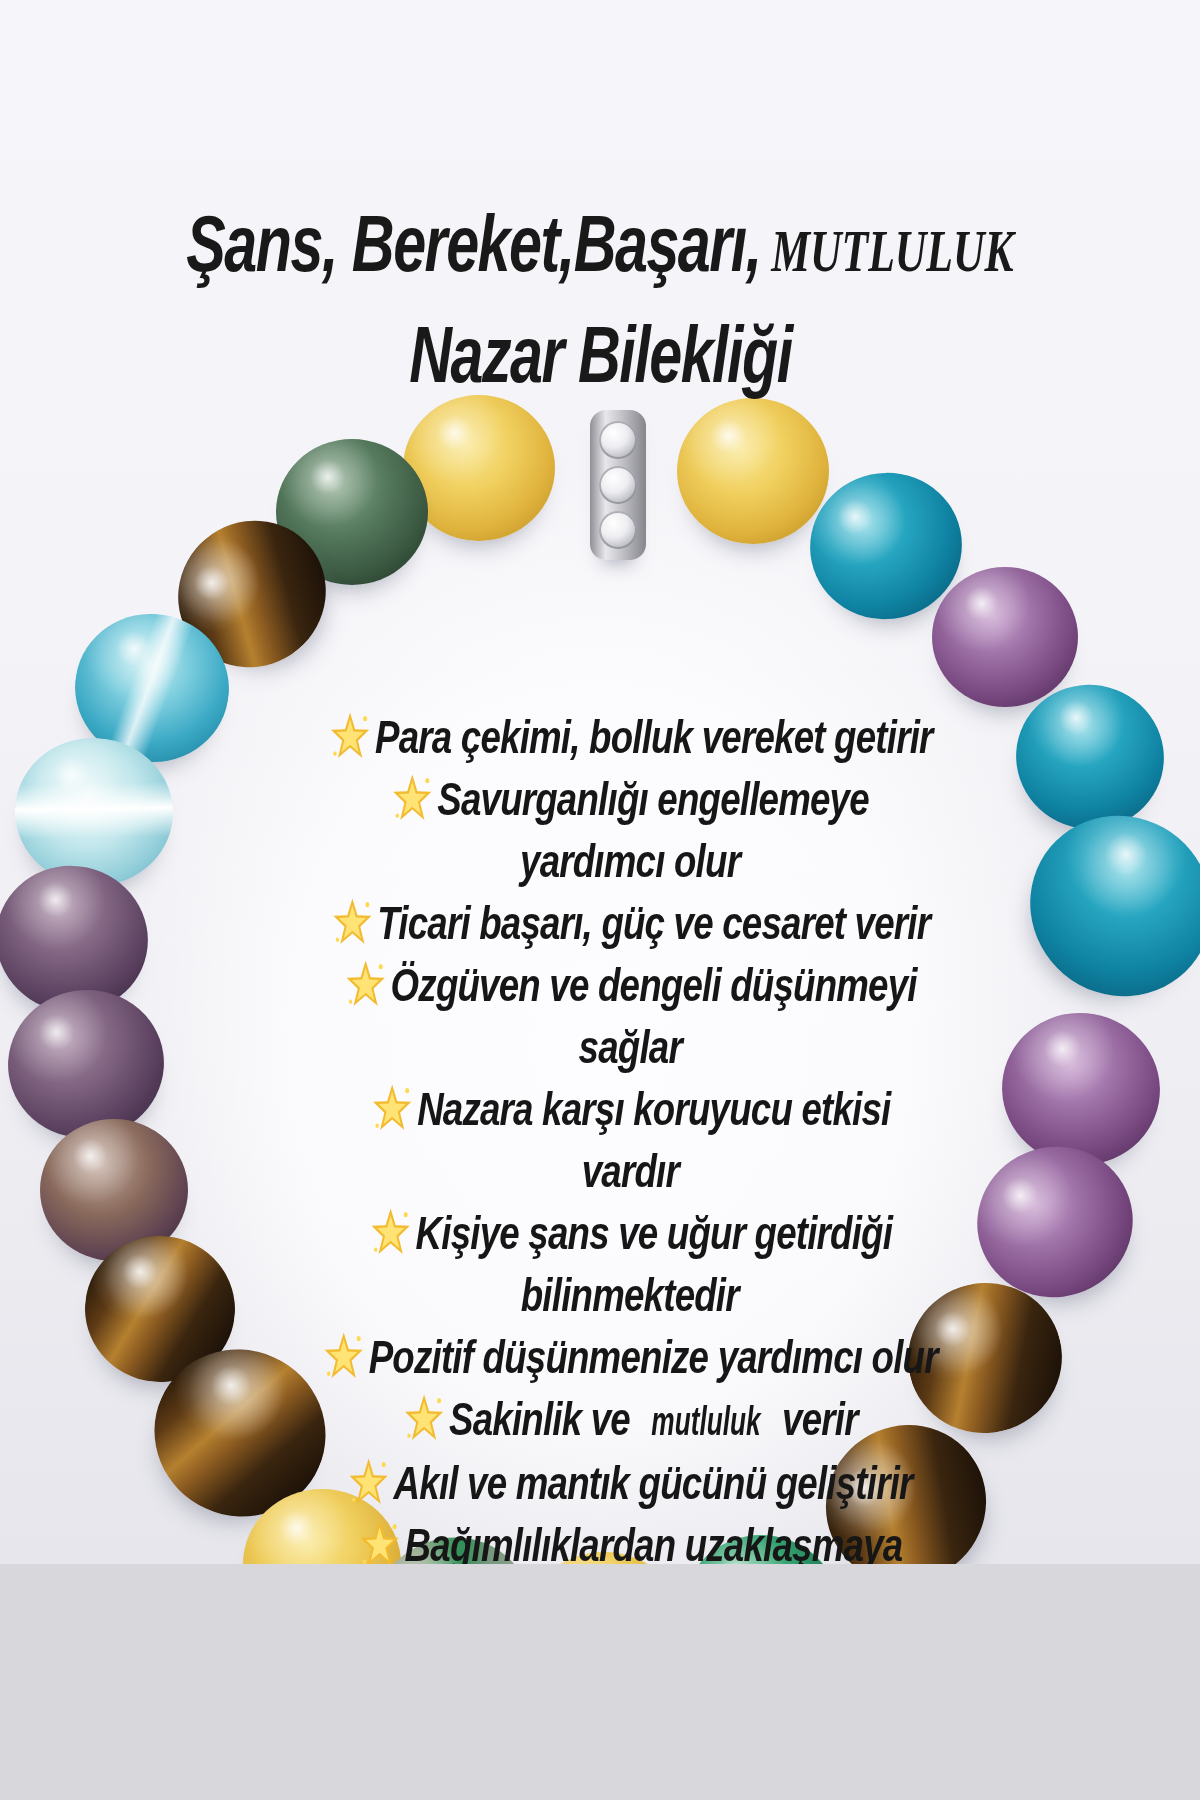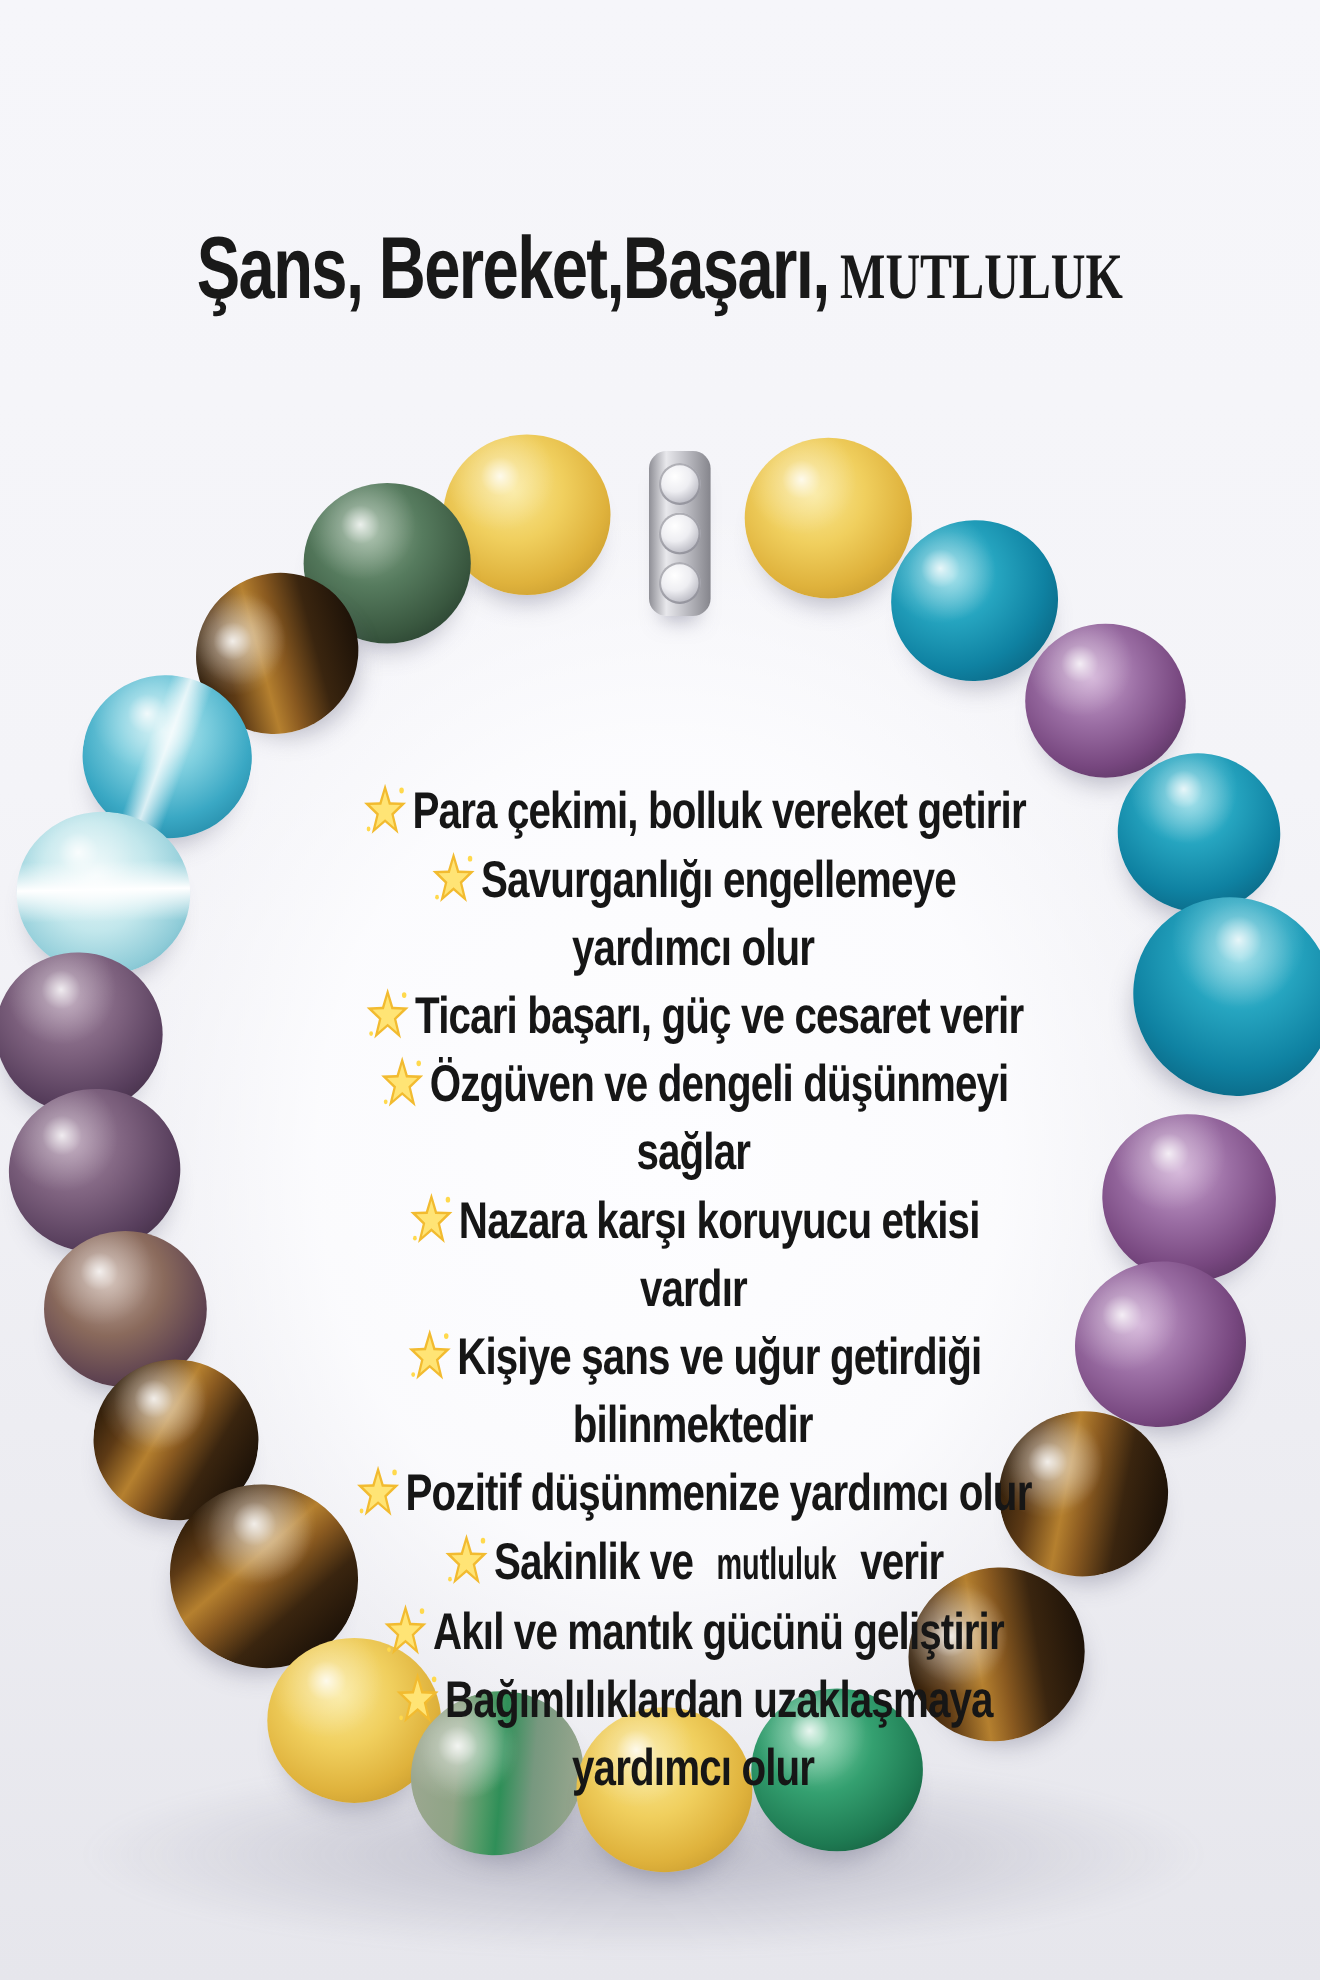--- a/index.html
+++ b/index.html
@@ -1,19 +1,20 @@
 <!DOCTYPE html>
 <html><head>
 <meta charset="utf-8">
 <style>
   html,body{margin:0;padding:0;background:#d8d8dc;}
   .canvas{
-    position:relative;width:1200px;height:1800px;overflow:hidden;
+    position:relative;width:1200px;height:1564px;overflow:hidden;
     font-family:"Liberation Sans","DejaVu Sans",sans-serif;
     background:linear-gradient(180deg,#f6f6fa 0%,#f4f4f8 40%,#ededf2 72%,#e6e6ec 100%);
+    font-style:italic;
   }
   .inner-glow{
     position:absolute;left:110px;top:470px;width:980px;height:1160px;border-radius:50%;
     background:radial-gradient(ellipse at center,#fdfdff 0%,rgba(253,253,255,.85) 45%,rgba(253,253,255,0) 72%);
   }
   .floor-shadow{
     position:absolute;left:70px;top:1596px;width:1030px;height:180px;border-radius:50%;
     background:radial-gradient(ellipse at center,rgba(115,115,140,.38) 0%,rgba(115,115,140,0) 70%);
     filter:blur(7px);
   }
@@ -96,20 +97,23 @@
       <div class="bead aqua" style="left: 75px; top: 614px; width: 154px; height: 148px; z-index: 69; transform: rotate(10deg);"></div>
       <div class="bead tiger" style="left: 177px; top: 522px; width: 150px; height: 144px; z-index: 59; transform: rotate(-40deg);"></div>
       <div class="bead greendark" style="left: 276px; top: 439px; width: 152px; height: 146px; z-index: 51;"></div>
       <div class="bead yellow" style="left: 403px; top: 395px; width: 152px; height: 146px; z-index: 47;"></div>
     </div>
 
   <div class="title">
     <div class="t-line">
       <span class="cond"><span>Şans, Bereket,Başarı,</span><span class="caps">MUTLULUK</span></span>
     </div>
+    <div class="t-line">
+      <span class="cond">Nazar Bilekliği</span>
+    </div>
   </div>
 
   <div class="benefits" id="benefits">
       <div class="benefit">
         <div class="b-line"><span class="cond"><span class="star"><svg width="56" height="56" viewBox="0 0 64 64">
                 <path d="M32 4 39.4 23.2 60 23.8 43.6 36.2 49.8 56 32 44 14.2 56 20.4 36.2 4 23.8 24.6 23.2Z" fill="#f2bb30"></path>
                 <path d="M32 12 37 25.8 52 26.2 40.2 35.2 44.6 49.4 32 40.8 19.4 49.4 23.8 35.2 12 26.2 27 25.8Z" fill="#ffe475"></path>
                 <circle cx="54" cy="11" r="3" fill="#ffd94d"></circle>
                 <circle cx="10" cy="51" r="2.5" fill="#ffd94d"></circle>
               </svg></span>Para çekimi, bolluk vereket getirir</span></div>

